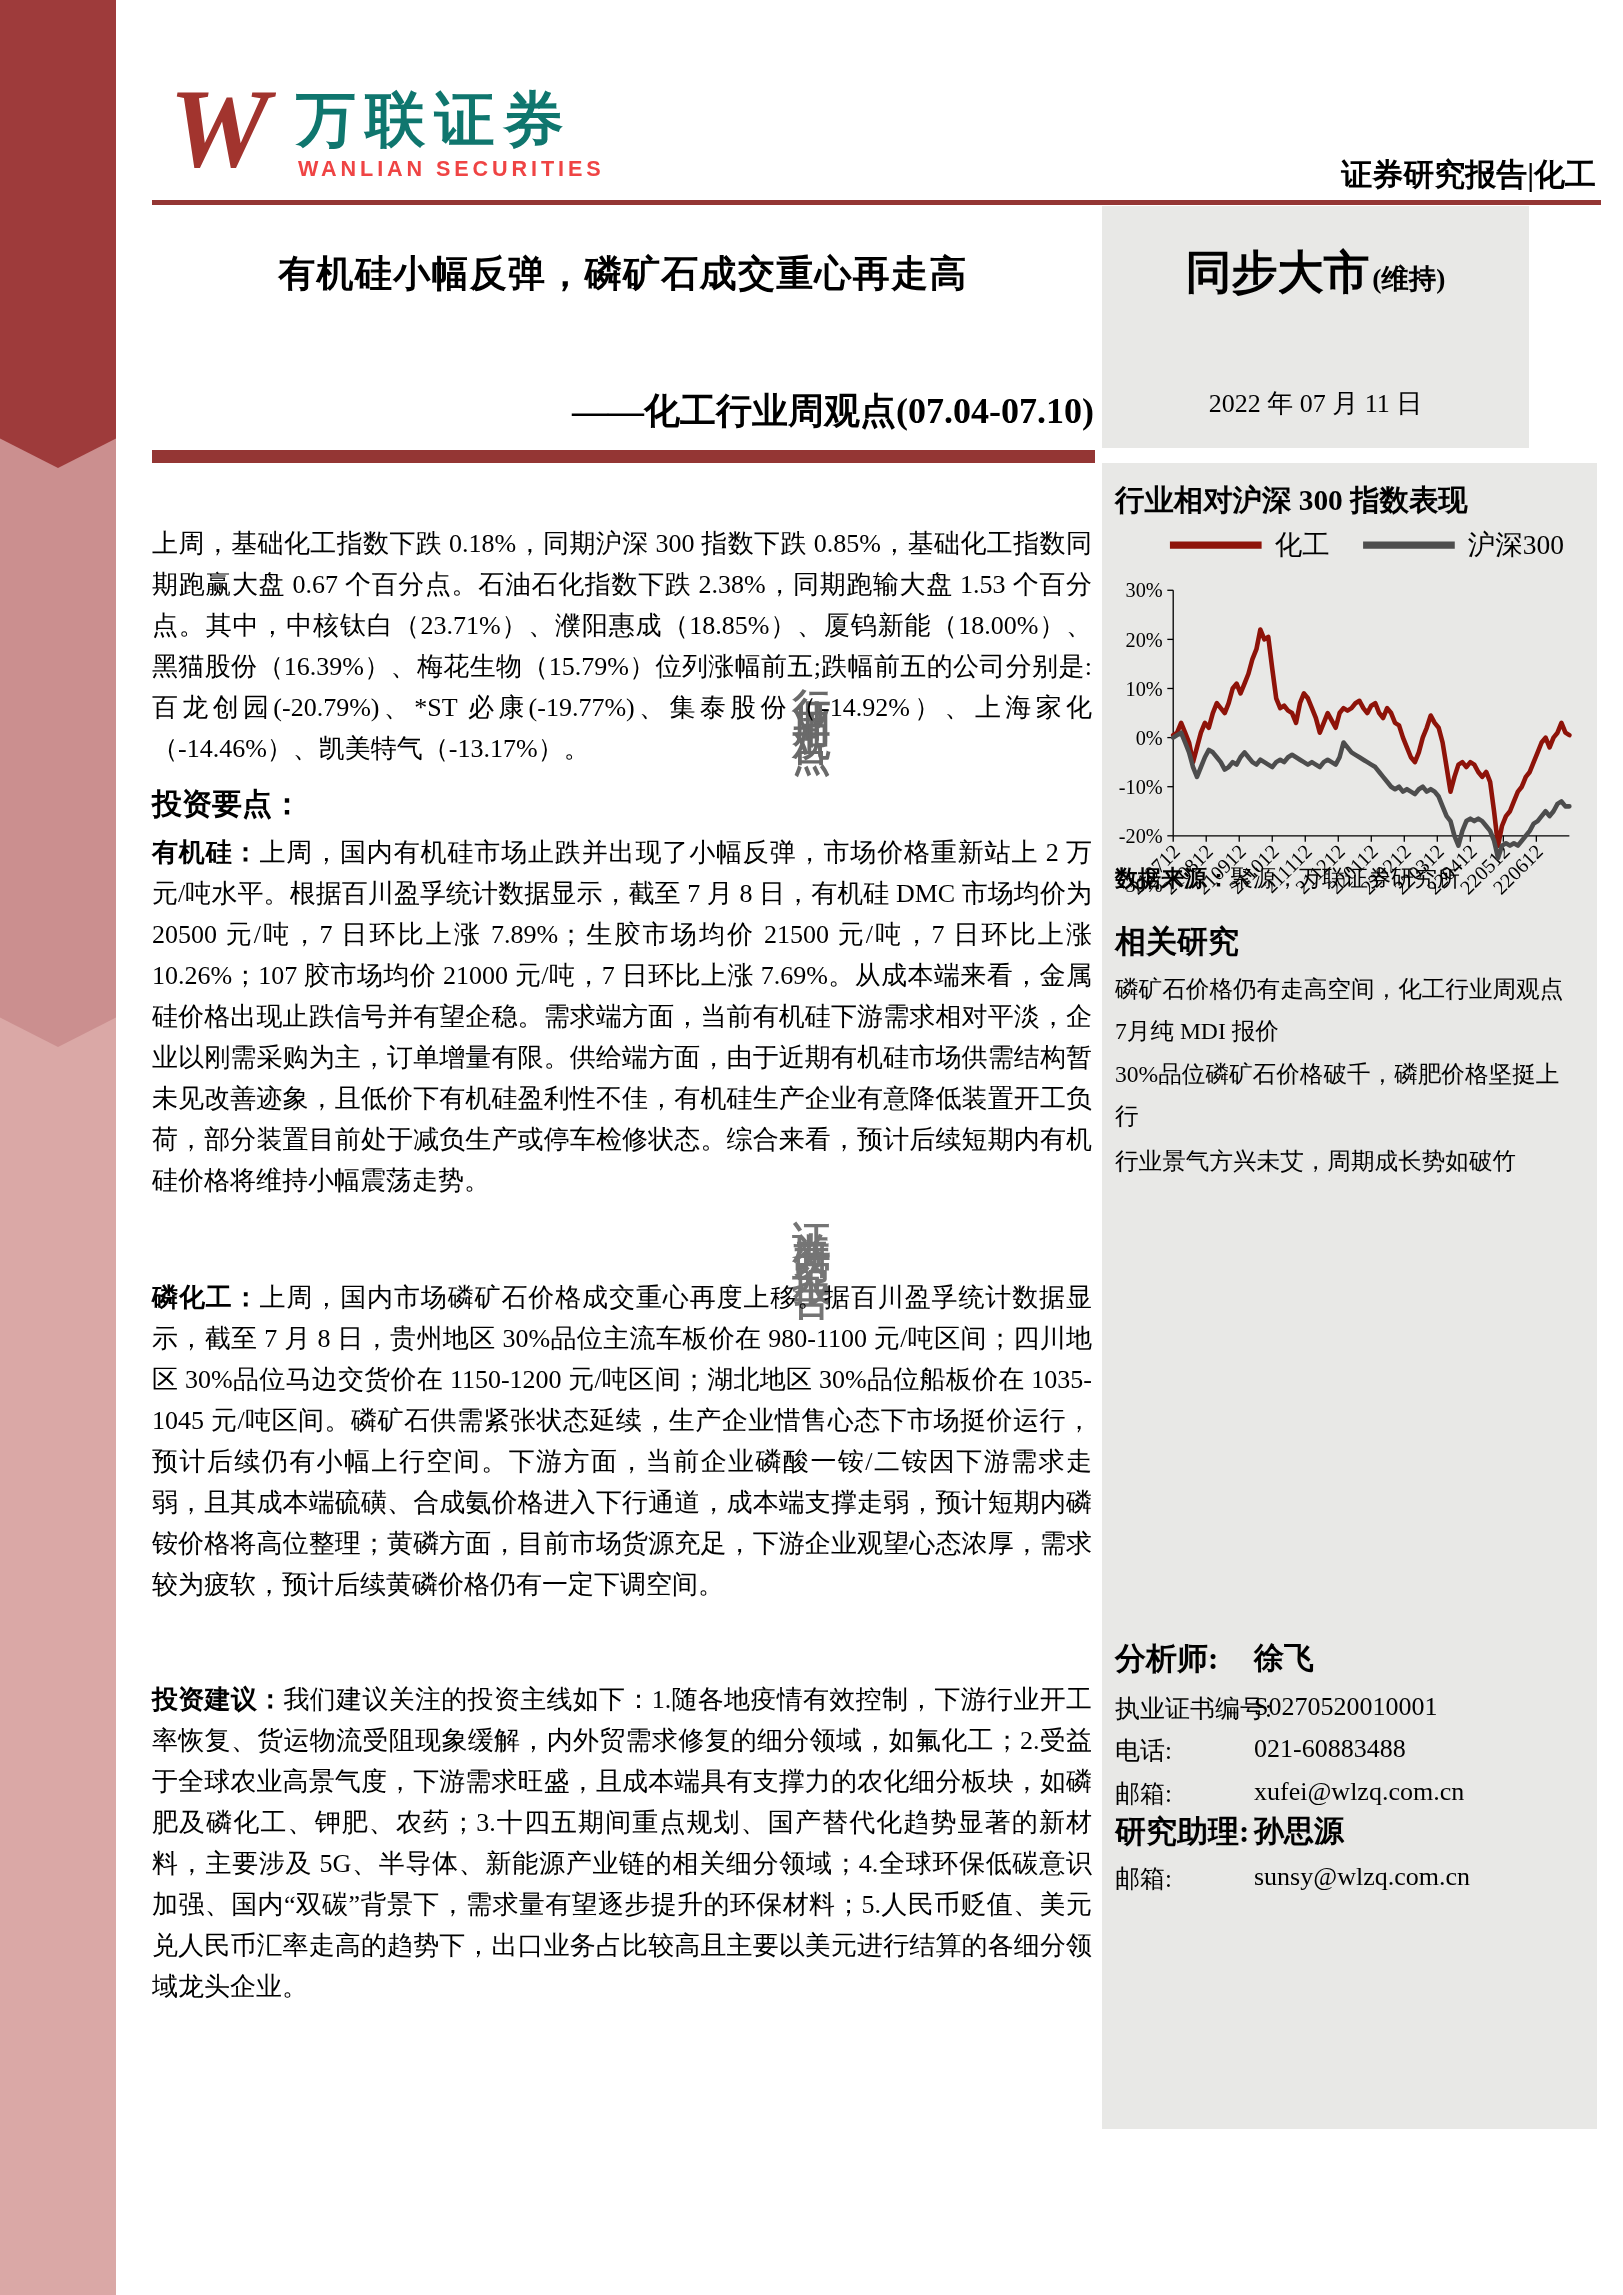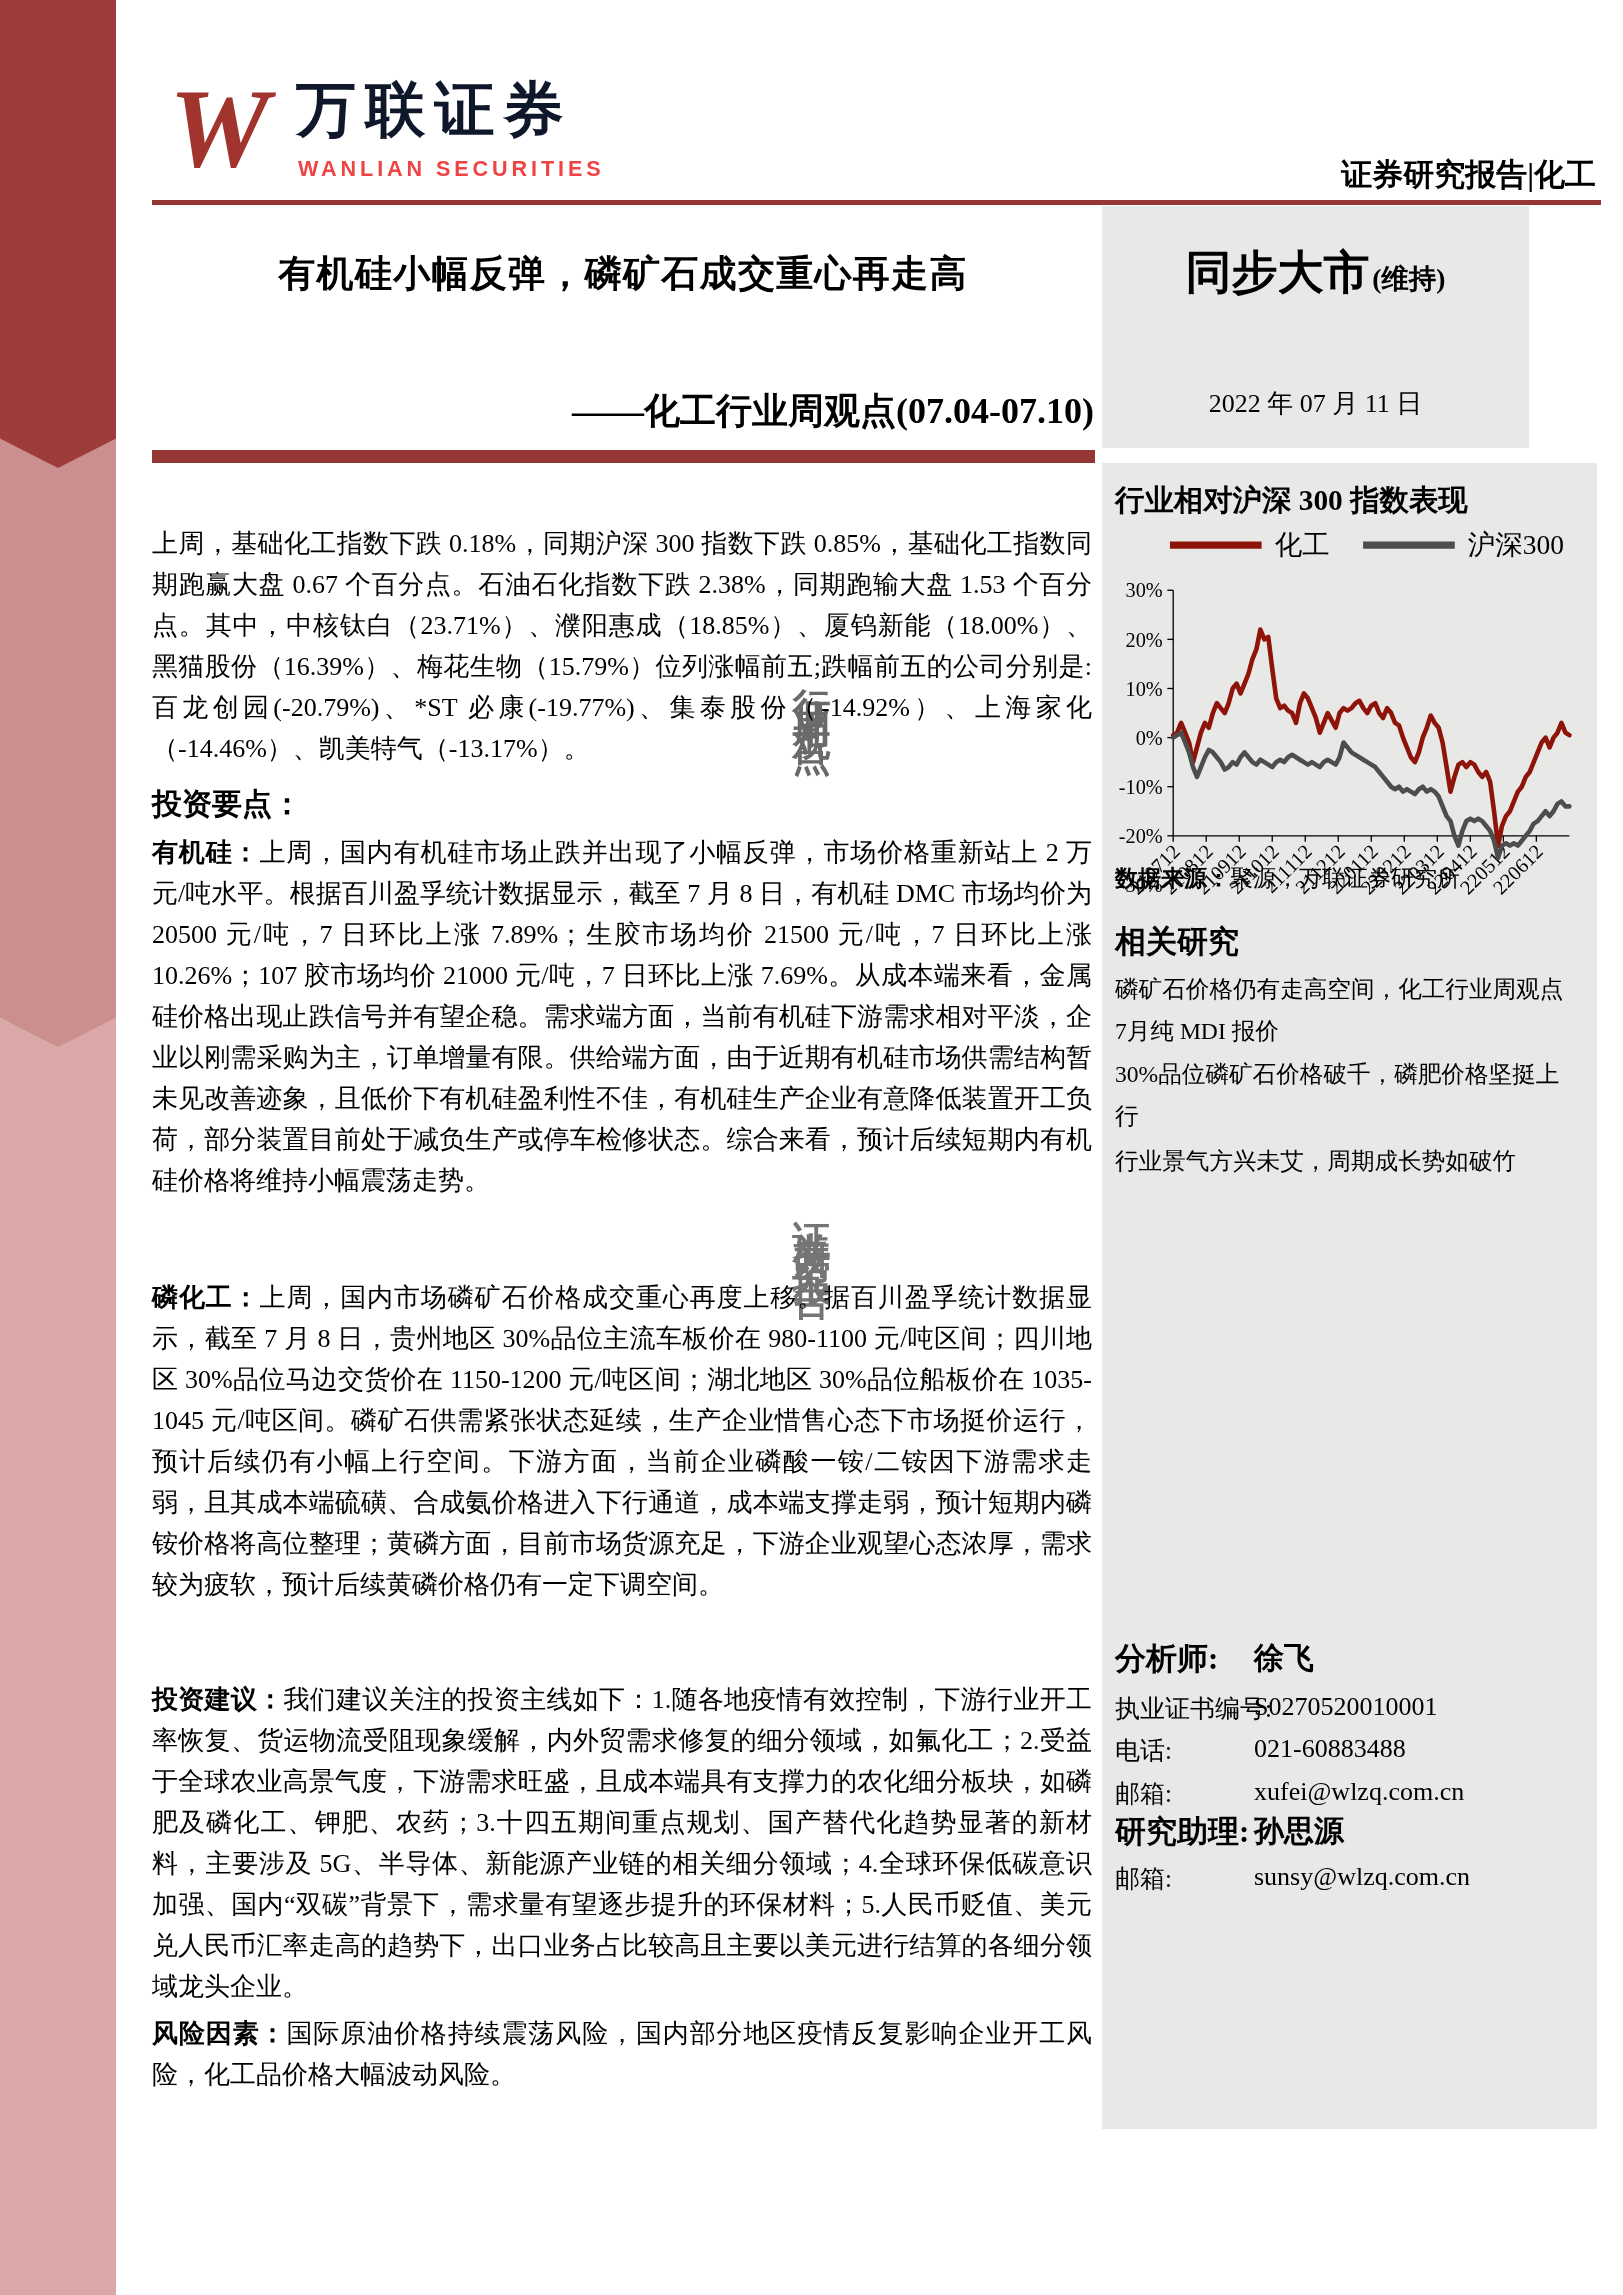--- a/index.html
+++ b/index.html
@@ -14,22 +14,22 @@
   #side3{top:1016px;height:1279px;background:#DAA8A6;z-index:1;}
   .vtext{position:absolute;left:50%;transform:translateX(-50%);
          writing-mode:vertical-rl;text-orientation:upright;
          font-weight:bold;font-size:38px;letter-spacing:11.8px;line-height:1;}
   #vt1{top:77px;color:#ffffff;}
   #vt2{top:658px;color:#6a6a6a;}
   #vt3{top:1190px;color:#757575;}
   
   #logo-w{position:absolute;left:169px;top:71px;font-size:113px;font-weight:bold;
           font-style:italic;color:#A2342E;line-height:1;}
-  #logo-cn{position:absolute;left:296px;top:80px;font-size:60px;font-weight:bold;
-           color:#0f172a;letter-spacing:9.2px;line-height:1;font-family:"Liberation Sans","DejaVu Sans",sans-serif;}
+  #logo-cn{position:absolute;left:296px;top:90px;font-size:60px;font-weight:bold;
+           color:#0f766e;letter-spacing:9.2px;line-height:1;font-family:"Liberation Sans","DejaVu Sans",sans-serif;}
   #logo-en{position:absolute;left:298px;top:156px;font-size:21.6px;font-weight:bold;
            color:#ef4444;letter-spacing:3.9px;font-family:"Liberation Sans","DejaVu Sans",sans-serif;}
   #report-tag{position:absolute;right:27px;top:154px;font-size:31px;font-weight:bold;}
   #rule-top{position:absolute;left:152px;top:200px;width:1449px;height:4.6px;background:#943634;}
   
   #doc-title{position:absolute;left:152px;top:249px;width:942px;text-align:center;
              font-size:37px;font-weight:bold;letter-spacing:1.3px;}
   #doc-subtitle{position:absolute;left:152px;top:387px;width:942px;text-align:right;
                 font-size:36px;font-weight:bold;}
   #rule-thick{position:absolute;left:152px;top:450px;width:943px;height:13px;background:#943634;}
@@ -96,23 +96,20 @@
   </div>
   <div class="body-head" style="top:784px;">投资要点：</div>
   <div class="body-para" style="top:832px;">
     <span class="lead">有机硅：</span><span>上周，国内有机硅市场止跌并出现了小幅反弹，市场价格重新站上 2 万元/吨水平。根据百川盈孚统计数据显示，截至 7 月 8 日，有机硅 DMC 市场均价为 20500 元/吨，7 日环比上涨 7.89%；生胶市场均价 21500 元/吨，7 日环比上涨 10.26%；107 胶市场均价 21000 元/吨，7 日环比上涨 7.69%。从成本端来看，金属硅价格出现止跌信号并有望企稳。需求端方面，当前有机硅下游需求相对平淡，企业以刚需采购为主，订单增量有限。供给端方面，由于近期有机硅市场供需结构暂未见改善迹象，且低价下有机硅盈利性不佳，有机硅生产企业有意降低装置开工负荷，部分装置目前处于减负生产或停车检修状态。综合来看，预计后续短期内有机硅价格将维持小幅震荡走势。</span>
   </div>
   <div class="body-para" style="top:1277px;">
     <span class="lead">磷化工：</span><span>上周，国内市场磷矿石价格成交重心再度上移。据百川盈孚统计数据显示，截至 7 月 8 日，贵州地区 30%品位主流车板价在 980-1100 元/吨区间；四川地区 30%品位马边交货价在 1150-1200 元/吨区间；湖北地区 30%品位船板价在 1035-1045 元/吨区间。磷矿石供需紧张状态延续，生产企业惜售心态下市场挺价运行，预计后续仍有小幅上行空间。下游方面，当前企业磷酸一铵/二铵因下游需求走弱，且其成本端硫磺、合成氨价格进入下行通道，成本端支撑走弱，预计短期内磷铵价格将高位整理；黄磷方面，目前市场货源充足，下游企业观望心态浓厚，需求较为疲软，预计后续黄磷价格仍有一定下调空间。</span>
   </div>
   <div class="body-para" style="top:1679px;">
     <span class="lead">投资建议：</span><span>我们建议关注的投资主线如下：1.随各地疫情有效控制，下游行业开工率恢复、货运物流受阻现象缓解，内外贸需求修复的细分领域，如氟化工；2.受益于全球农业高景气度，下游需求旺盛，且成本端具有支撑力的农化细分板块，如磷肥及磷化工、钾肥、农药；3.十四五期间重点规划、国产替代化趋势显著的新材料，主要涉及 5G、半导体、新能源产业链的相关细分领域；4.全球环保低碳意识加强、国内“双碳”背景下，需求量有望逐步提升的环保材料；5.人民币贬值、美元兑人民币汇率走高的趋势下，出口业务占比较高且主要以美元进行结算的各细分领域龙头企业。</span>
-  </div>
-  <div class="body-para" style="top:2013px;">
-    <span class="lead">风险因素：</span><span>国际原油价格持续震荡风险，国内部分地区疫情反复影响企业开工风险，化工品价格大幅波动风险。</span>
   </div>
 
   <div id="right-panel">
     <div id="chart-title">行业相对沪深 300 指数表现</div>
     <div id="chart-wrap"><svg viewBox="0 0 730 600" width="478" height="393">
           <line x1="90" y1="26" x2="230" y2="26" stroke="#8E1309" stroke-width="11"></line>
           <text x="250" y="40" font-size="42">化工</text>
           <line x1="385" y1="26" x2="525" y2="26" stroke="#4D4D4D" stroke-width="11"></line>
           <text x="545" y="40" font-size="42">沪深300</text>
           <line x1="95" y1="95" x2="95" y2="470" stroke="#000" stroke-width="2"></line>

